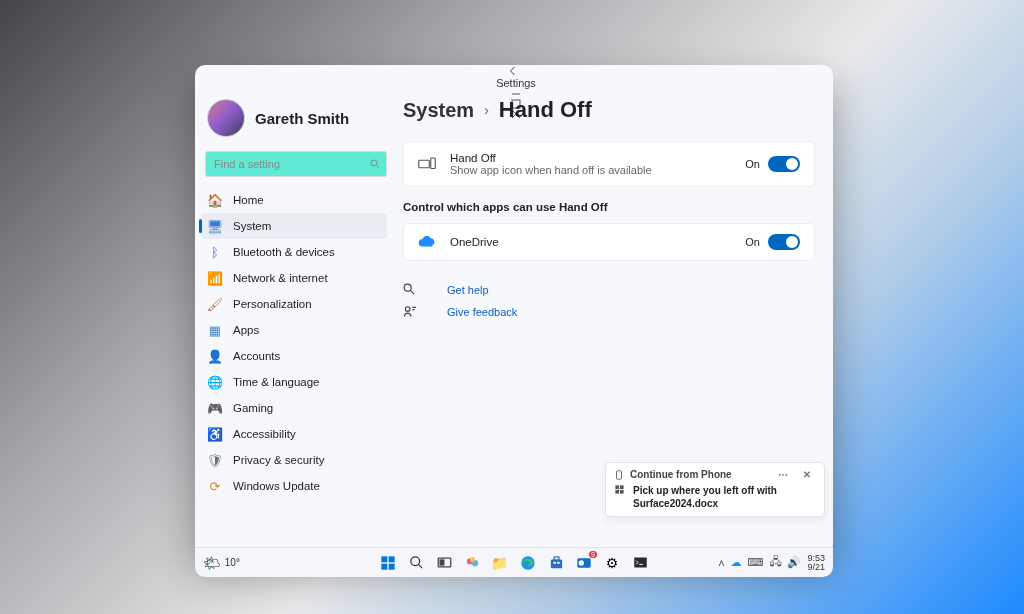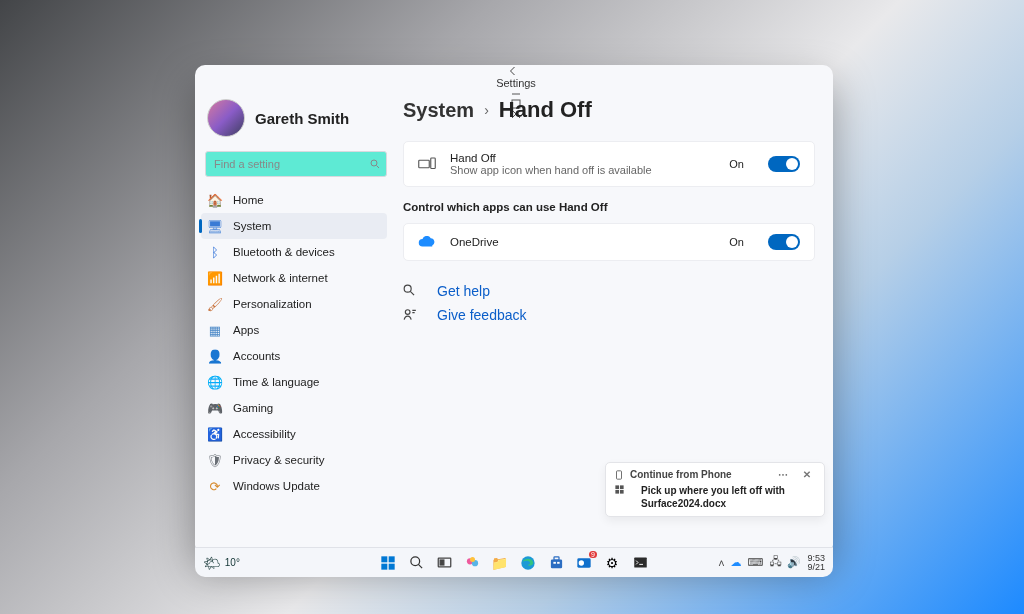--- a/index.html
+++ b/index.html
@@ -46,43 +46,43 @@
   .main{ flex:1; padding: 2px 18px 10px 8px; overflow:auto;}
   .breadcrumb{ display:flex; align-items:center; gap:10px; font-size:20px; color:#222; margin-bottom:18px;}
   .breadcrumb .c1{ font-weight:600; color:#333;}
   .breadcrumb .chev{ color:#666; font-size:14px;}
   .breadcrumb .c2{ font-weight:700; font-size:22px;}
   .card{ background:#fff; border:1px solid #ecedf1; border-radius:5px; padding:10px 14px; display:flex; align-items:center; gap:12px; margin-bottom:14px;}
   .card-icon{ width:20px; color:#555; font-size:15px;}
   .card-body{ flex:1;}
   .card-title{ font-size:11.5px; font-weight:500; color:#222;}
   .card-sub{ font-size:11px; color:#666;}
-  .toggle-wrap{ display:flex; align-items:center; gap:24px;}
+  .toggle-wrap{ display:flex; align-items:center; gap:8px;}
   .toggle-label{ font-size:11px; color:#222;}
   .toggle{ width:32px; height:16px; background:#0067c0; border-radius:10px; position:relative;}
   .toggle::after{ content:""; position:absolute; right:2px; top:2px; width:12px; height:12px; border-radius:50%; background:#fff;}
   .section-head{ font-size:11.5px; font-weight:600; color:#222; margin:6px 0 10px;}
   .cloud-icon{ color:#1d8cff; font-size:15px;}
   .links{ margin-top:22px; display:flex; flex-direction:column; gap:8px;}
-  .link-row{ display:flex; align-items:center; gap:16px; font-size:14px;}
+  .link-row{ display:flex; align-items:center; gap:26px; font-size:11px;}
   .link-icon{ width:18px; color:#444; font-size:13px;}
   .link-text{ color:#0b5ec9;}
   
   .noti{
     position:absolute; right:8px; bottom:38px;
     width:220px; background:#fff; border:1px solid #e3e4e8; border-radius:5px;
     box-shadow:0 4px 10px rgba(0,0,0,0.06);
     padding:6px 8px;
     font-weight:bold;
   }
   .noti-head{ display:flex; align-items:center; gap:6px; margin-bottom:4px;}
   .noti-title{ font-size:10px; color:#444;}
   .noti-spacer{flex:1;}
   .noti-btn{ font-size:10px; color:#777; width:18px; text-align:center;}
-  .noti-body{ display:flex; gap:16px; align-items:flex-start;}
+  .noti-body{ display:flex; gap:8px; align-items:flex-start;}
   .noti-body .msg{ font-size:10px; color:#222; line-height:1.3;}
   
   .taskbar{
     position:absolute; left:195px; bottom:37px; width:638px; height:30px;
     border-top:1px solid #e0e2e8; background:#f4f6fa;
     display:flex; align-items:center; padding:0 8px;
     border-radius: 0 0 10px 10px;
   }
   .weather{ display:flex; align-items:center; gap:4px; font-size:10px; color:#133; margin-right: auto;}
   .weather-ico{ font-size:14px;}

